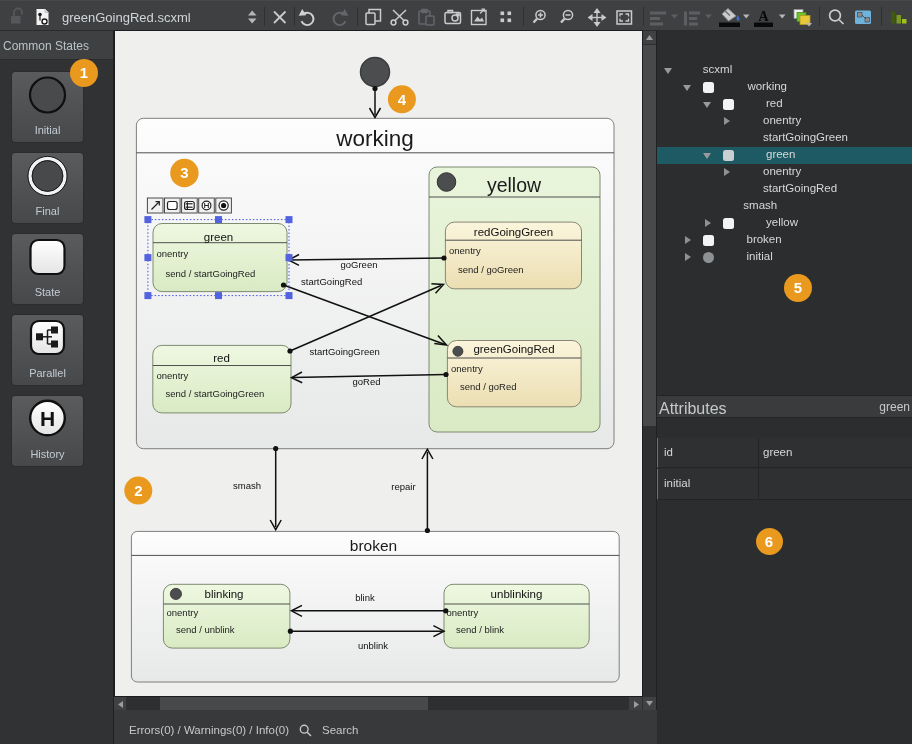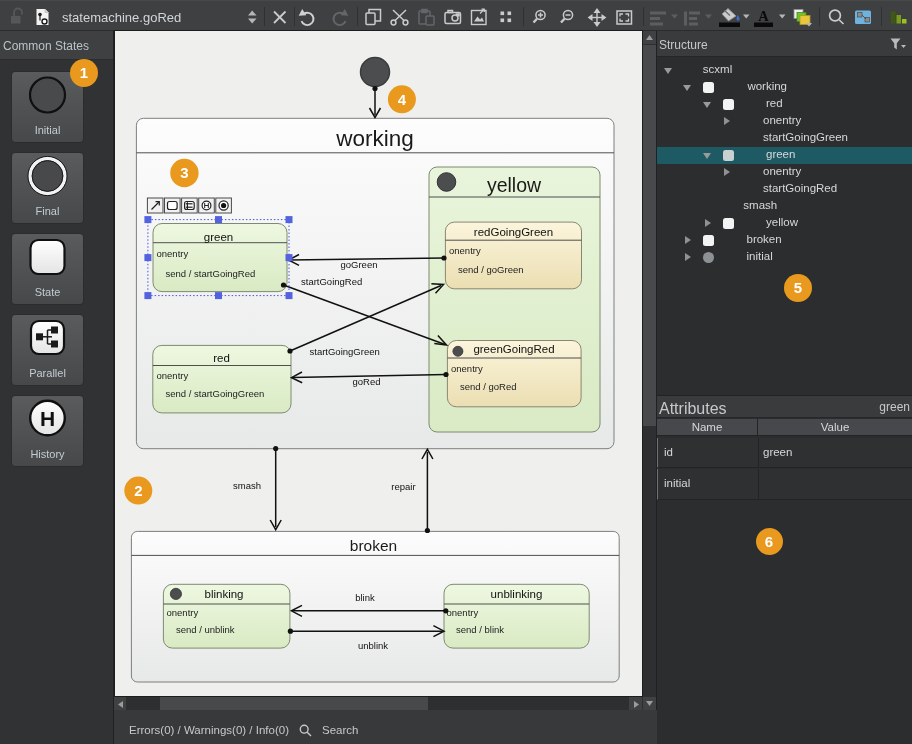--- a/index.html
+++ b/index.html
@@ -219,21 +219,21 @@
         <rect x="902" y="18" width="4.5" height="4.5" fill="#a0c020"></rect>
       </g>
     </svg>
     <div class="tbsep" style="left:264px;"></div>
     <div class="tbsep" style="left:294px;"></div>
     <div class="tbsep" style="left:357px;"></div>
     <div class="tbsep" style="left:523px;"></div>
     <div class="tbsep" style="left:643px;"></div>
     <div class="tbsep" style="left:819px;"></div>
     <div class="tbsep" style="left:881px;"></div>
-    <div id="fname">statemachine.goRed</div>
+    <div id="fname">greenGoingRed.scxml</div>
   </div>
   <div id="canvasborder" class="abs"></div>
   <div id="left" class="abs">
     <div id="lefthead">
         <span>Common States</span>
       </div>
     <div class="card" style="top:40px;"></div>
     <div class="card" style="top:121px;"></div>
     <div class="card" style="top:202px;"></div>
     <div class="card" style="top:283px;"></div>
@@ -474,27 +474,20 @@
   </div>
   <div id="status" class="abs">
       <span class="txt">Errors(0) / Warnings(0) / Info(0)</span>
     <svg style="position:absolute;left:185px;top:14px;" width="13" height="13" viewBox="0 0 13 13">
       <circle cx="5.2" cy="5.2" r="3.9" fill="none" stroke="#c6c8ca" stroke-width="1.4"></circle>
       <line x1="8.2" y1="8.2" x2="12" y2="12" stroke="#c6c8ca" stroke-width="1.4"></line>
     </svg>
     <span class="txt" style="left:201px;">Search</span>
   </div>
   <div id="right" class="abs">
-    <div id="structhead">
-        <span>Structure</span>
-      <svg style="position:absolute;right:6px;top:7px;" width="16" height="13" viewBox="0 0 16 13">
-        <path d="M 0.5 0.5 L 10.5 0.5 L 6.8 5.2 L 6.8 11.5 L 4.2 9.5 L 4.2 5.2 Z" fill="#b8babc"></path>
-        <path d="M 11 7 L 16 7 L 13.5 10 Z" fill="#b8babc"></path>
-      </svg>
-    </div>
 
     <div class="trow" style="top:30.5px;">
         <i class="exp open" style="left:7px;"></i>
         <span class="tlabel" style="left:22.8px;">scxml</span>
       </div>
     <div class="trow" style="top:47.5px;">
         <i class="exp open" style="left:26px;"></i>
         <span class="ticon" style="left:45.7px;"></span>
         <span class="tlabel" style="left:67.4px;">working</span>
       </div>
@@ -541,25 +534,20 @@
         <span class="tlabel" style="left:66.5px;">initial</span>
       </div>
 
     <div class="badge" style="left:127px;top:243px;width:28px;height:28px;line-height:28px;">5</div>
 
     <div id="attrhead">
         <span class="l">Attributes</span>
         <span class="r">green</span>
       </div>
 
-    <div class="abs" style="left:0;top:388.3px;width:255px;height:17.2px;background:#46484c;border-bottom:1px solid #222426;">
-      <span style="position:absolute;left:0;top:2px;width:100px;text-align:center;font-size:11.5px;color:#d6d8da;">Name</span>
-      <span style="position:absolute;left:101px;top:2px;width:154px;text-align:center;font-size:11.5px;color:#d6d8da;">Value</span>
-      <i style="position:absolute;left:100px;top:0;width:1px;height:17.2px;background:#222426;"></i>
-    </div>
     <div class="abs" style="left:0;top:406.5px;width:303px;height:30.5px;background:#2e3032;border-bottom:1px solid #222426;border-left:1px solid #6f7173;">
       <span style="position:absolute;left:6px;top:8px;font-size:11.5px;color:#d6d8da;">id</span>
       <span style="position:absolute;left:105px;top:8px;font-size:11.5px;color:#d6d8da;">green</span>
       <i style="position:absolute;left:100px;top:0;width:1px;height:30.5px;background:#222426;"></i>
     </div>
     <div class="abs" style="left:0;top:438px;width:255px;height:30.5px;background:#2e3032;border-bottom:1px solid #222426;border-left:1px solid #6f7173;">
       <span style="position:absolute;left:6px;top:8px;font-size:11.5px;color:#d6d8da;">initial</span>
       <i style="position:absolute;left:100px;top:0;width:1px;height:30.5px;background:#222426;"></i>
     </div>
     <div class="badge" style="left:98.5px;top:496.5px;width:27px;height:27px;line-height:27px;">6</div>

